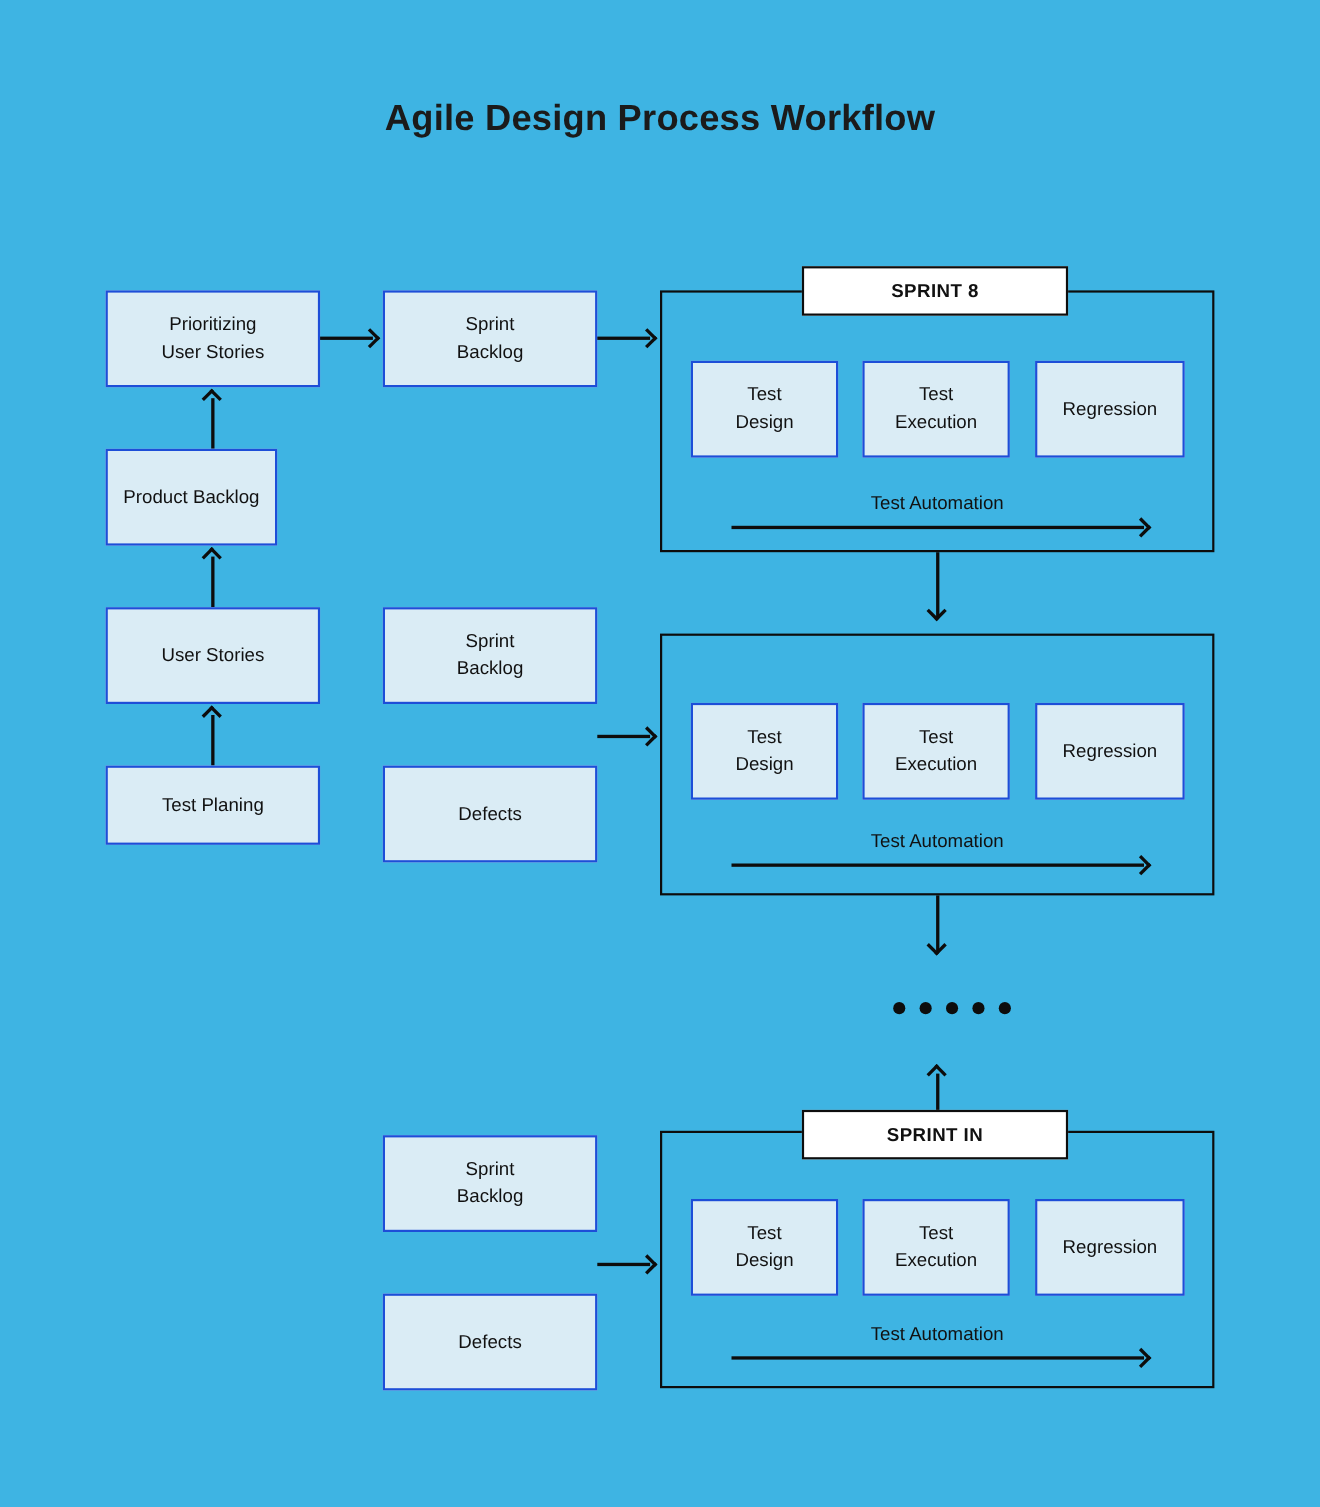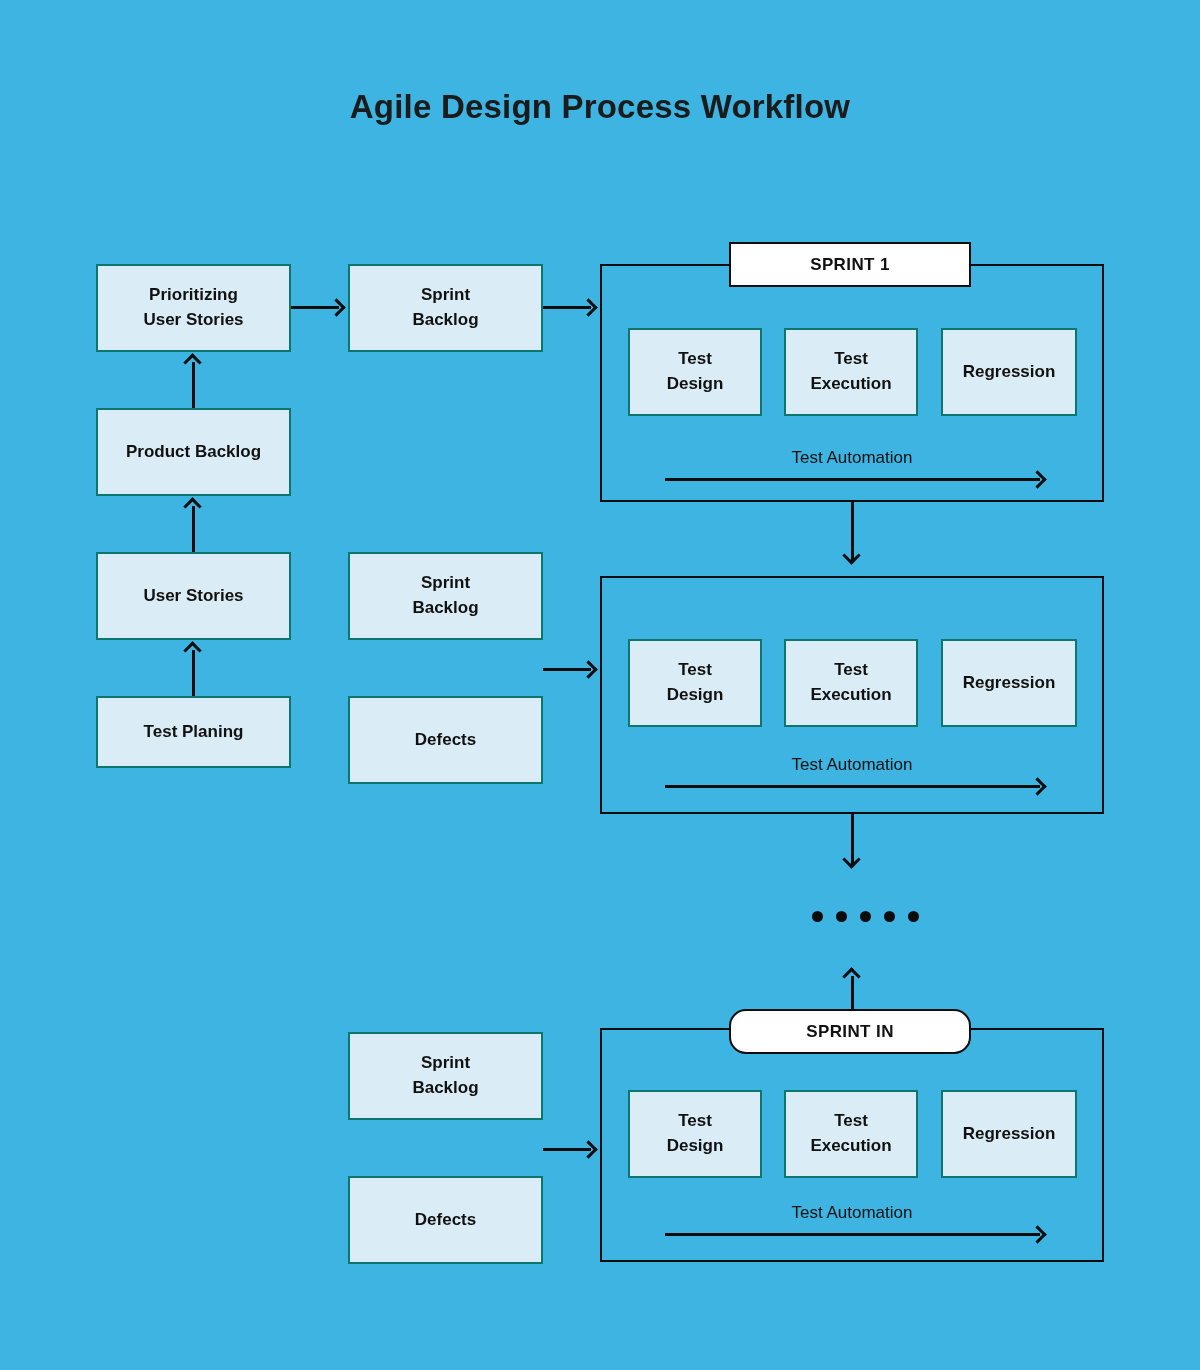--- a/index.html
+++ b/index.html
@@ -29,28 +29,28 @@
     font-size: 33px;
     font-weight: bold;
     color: #1b1b1b;
     letter-spacing: 0.2px;
   }
 
   
   .box {
     position: absolute;
     background: #daecf5;
-    border: 2px solid #0f766e;
+    border: 2px solid #1d4ed8;
     box-sizing: border-box;
     display: flex;
     align-items: center;
     justify-content: center;
     text-align: center;
     font-size: 17px;
-    font-weight: bold;
+    font-weight: normal;
     color: #111111;
     line-height: 1.45;
     white-space: pre-line;
   }
 
   
   .sprint-container {
     position: absolute;
     border: 2px solid #0d0d0d;
     box-sizing: border-box;
@@ -133,21 +133,21 @@
 <div id="canvas">
 
   <div class="title">Agile Design Process Workflow</div>
 
   <div class="box" style="left:96px; top:264px; width:195px; height:88px;">Prioritizing
 User Stories</div>
 
   <div class="v-line" style="left:192px; top:362px; height:46px;"></div>
   <div class="arrow-up" style="left:186px; top:356px;"></div>
 
-  <div class="box" style="left:96px; top:408px; width:195px; height:88px;">Product Backlog</div>
+  <div class="box" style="left:96px; top:408px; width:156px; height:88px;">Product Backlog</div>
 
   <div class="v-line" style="left:192px; top:506px; height:46px;"></div>
   <div class="arrow-up" style="left:186px; top:500px;"></div>
 
   <div class="box" style="left:96px; top:552px; width:195px; height:88px;">User Stories</div>
 
   <div class="v-line" style="left:192px; top:650px; height:46px;"></div>
   <div class="arrow-up" style="left:186px; top:644px;"></div>
 
   <div class="box" style="left:96px; top:696px; width:195px; height:72px;">Test Planing</div>
@@ -171,21 +171,21 @@
   <div class="h-line" style="left:543px; top:306px; width:48px;"></div>
   <div class="arrow-right" style="left:582px; top:301px;"></div>
 
   <div class="h-line" style="left:543px; top:668px; width:48px;"></div>
   <div class="arrow-right" style="left:582px; top:663px;"></div>
 
   <div class="h-line" style="left:543px; top:1148px; width:48px;"></div>
   <div class="arrow-right" style="left:582px; top:1143px;"></div>
 
   <div class="sprint-container" style="left:600px; top:264px; width:504px; height:238px;"></div>
-  <div class="sprint-label" style="left:729px; top:242px; width:242px; height:45px;">SPRINT 1</div>
+  <div class="sprint-label" style="left:729px; top:242px; width:242px; height:45px;">SPRINT 8</div>
 
   <div class="box" style="left:628px; top:328px; width:134px; height:88px;">Test
 Design</div>
   <div class="box" style="left:784px; top:328px; width:134px; height:88px;">Test
 Execution</div>
   <div class="box" style="left:941px; top:328px; width:136px; height:88px;">Regression</div>
 
   <div class="automation-label" style="left:600px; top:448px; width:504px;">Test Automation</div>
   <div class="h-line" style="left:665px; top:478px; width:375px;"></div>
   <div class="arrow-right" style="left:1031px; top:473px;"></div>
@@ -213,21 +213,21 @@
     <span></span>
     <span></span>
     <span></span>
     <span></span>
   </div>
 
   <div class="v-line" style="left:851px; top:976px; height:56px;"></div>
   <div class="arrow-up" style="left:845px; top:970px;"></div>
 
   <div class="sprint-container" style="left:600px; top:1028px; width:504px; height:234px;"></div>
-  <div class="sprint-label" style="left:729px; top:1009px; width:242px; height:45px;border-radius:17px;">SPRINT IN</div>
+  <div class="sprint-label" style="left:729px; top:1009px; width:242px; height:45px;">SPRINT IN</div>
 
   <div class="box" style="left:628px; top:1090px; width:134px; height:88px;">Test
 Design</div>
   <div class="box" style="left:784px; top:1090px; width:134px; height:88px;">Test
 Execution</div>
   <div class="box" style="left:941px; top:1090px; width:136px; height:88px;">Regression</div>
 
   <div class="automation-label" style="left:600px; top:1203px; width:504px;">Test Automation</div>
   <div class="h-line" style="left:665px; top:1233px; width:375px;"></div>
   <div class="arrow-right" style="left:1031px; top:1228px;"></div>

